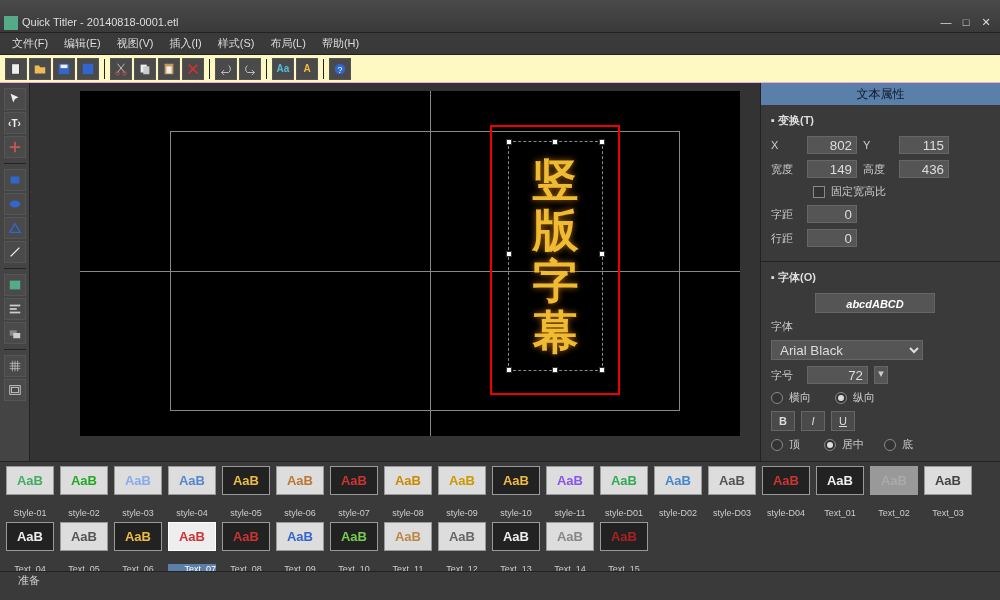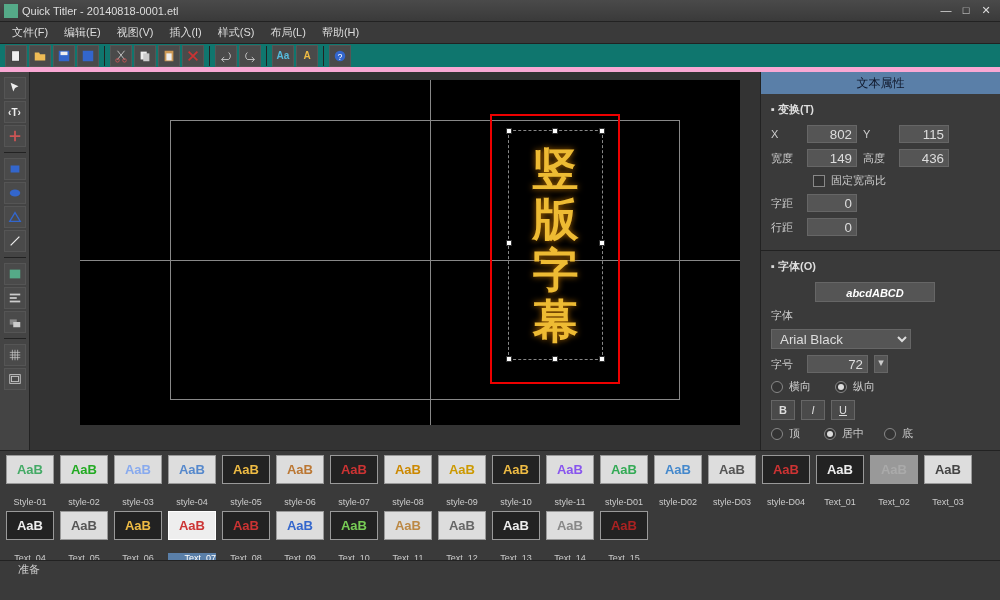--- a/index.html
+++ b/index.html
@@ -1,26 +1,26 @@
 <!DOCTYPE html>
 <html><head>
 <meta charset="utf-8">
 <style>
 * { margin: 0; padding: 0; box-sizing: border-box; }
 body { background: #3a3a3a; font-family: "Microsoft YaHei", sans-serif; font-size: 11px; color: #ccc; width: 1000px; height: 600px; overflow: hidden; }
 
-.titlebar { height: 22px; background: linear-gradient(#4a4a4a,#3a3a3a); display: flex; align-items: center; padding: 4px 4px; border-bottom: 1px solid #222; }
+.titlebar { height: 22px; background: linear-gradient(#4a4a4a,#3a3a3a); display: flex; align-items: flex-start; padding: 16px 4px; border-bottom: 1px solid #222; }
 .titlebar .icon { width: 14px; height: 14px; background: #5a8; margin-right: 4px; }
 .titlebar .title { flex: 1; color: #ddd; font-size: 11px; }
 .titlebar .winbtn { width: 20px; height: 14px; text-align: center; color: #ddd; cursor: pointer; }
 
 .menubar { height: 22px; background: #3a3a3a; display: flex; align-items: center; padding: 0 4px; border-bottom: 1px solid #222; }
 .menubar span { padding: 2px 8px; cursor: pointer; color: #ddd; }
 
-.toolbar { height: 28px; background: #0f766e; display: flex; align-items: center; padding: 0 4px; border-bottom: 5px solid #f9a8d4; }
+.toolbar { height: 28px; background: #fef9c3; display: flex; align-items: center; padding: 0 4px; border-bottom: 1px solid #f9a8d4; }
 .toolbar .tbtn { width: 22px; height: 22px; margin: 0 1px; background: #4a4a4a; border: 1px solid #555; display: flex; align-items: center; justify-content: center; cursor: pointer; }
 .toolbar .sep { width: 1px; height: 20px; background: #222; margin: 0 4px; }
 
 .main { display: flex; height: 378px; }
 .ltoolbar { width: 30px; background: #444; border-right: 1px solid #222; display: flex; flex-direction: column; align-items: center; padding-top: 4px; }
 .ltoolbar .tbtn { width: 22px; height: 22px; margin: 1px 0; background: #4a4a4a; border: 1px solid #555; display: flex; align-items: center; justify-content: center; cursor: pointer; }
 .ltoolbar .sep { height: 1px; width: 22px; background: #222; margin: 4px 0; }
 
 .canvas-area { flex: 1; background: #333; position: relative; overflow: hidden; }
 .canvas { position: absolute; left: 50px; top: 8px; width: 660px; height: 345px; background: #000; }
@@ -32,21 +32,21 @@
 .handle { position: absolute; width: 6px; height: 6px; background: #fff; border: 1px solid #333; }
 
 .props { width: 240px; background: #3a3a3a; border-left: 1px solid #222; overflow-y: auto; }
 .props-header { height: 22px; background: #5a7fa8; color: #0f172a; text-align: center; line-height: 22px; font-size: 12px; }
 .prop-section { padding: 8px 10px; }
 .prop-title { color: #ddd; margin-bottom: 8px; font-weight: bold; }
 .prop-title::before { content: "▪ "; }
 .prop-row { display: flex; align-items: center; margin-bottom: 6px; gap: 6px; }
 .prop-label { min-width: 30px; color: #ccc; }
 .prop-input { width: 50px; height: 18px; background: #555; border: 1px solid #666; color: #ddd; text-align: right; padding: 0 4px; }
-.prop-select { width: 140px; height: 20px; background: #555; border: 1px solid #666; color: #ddd; padding: 0 4px; }
+.prop-select { width: 152px; height: 20px; background: #555; border: 1px solid #666; color: #ddd; padding: 0 4px; }
 .font-preview { width: 120px; height: 20px; background: #555; border: 1px solid #666; color: #fff; font-style: italic; font-weight: bold; text-align: center; line-height: 20px; margin-left: 44px; margin-bottom: 6px; }
 .radio { width: 12px; height: 12px; border-radius: 50%; border: 1px solid #888; background: #333; display: inline-block; }
 .radio.on::after { content: ""; display: block; width: 6px; height: 6px; background: #ddd; border-radius: 50%; margin: 2px; }
 .checkbox { width: 12px; height: 12px; border: 1px solid #888; background: #333; display: inline-block; }
 .fmt-btn { width: 24px; height: 20px; border: 1px solid #666; background: #4a4a4a; color: #ddd; text-align: center; line-height: 18px; cursor: pointer; }
 
 .styles-panel { height: 110px; background: #3a3a3a; border-top: 1px solid #222; padding: 4px 6px; overflow: hidden; display: flex; flex-direction: column; gap: 4px; }
 .style-row { display: flex; gap: 6px; }
 .style-item { width: 48px; }
 .style-thumb { width: 48px; height: 29px; background: #ddd; border: 1px solid #999; display: flex; align-items: center; justify-content: center; font-weight: bold; font-size: 13px; cursor: pointer; }

